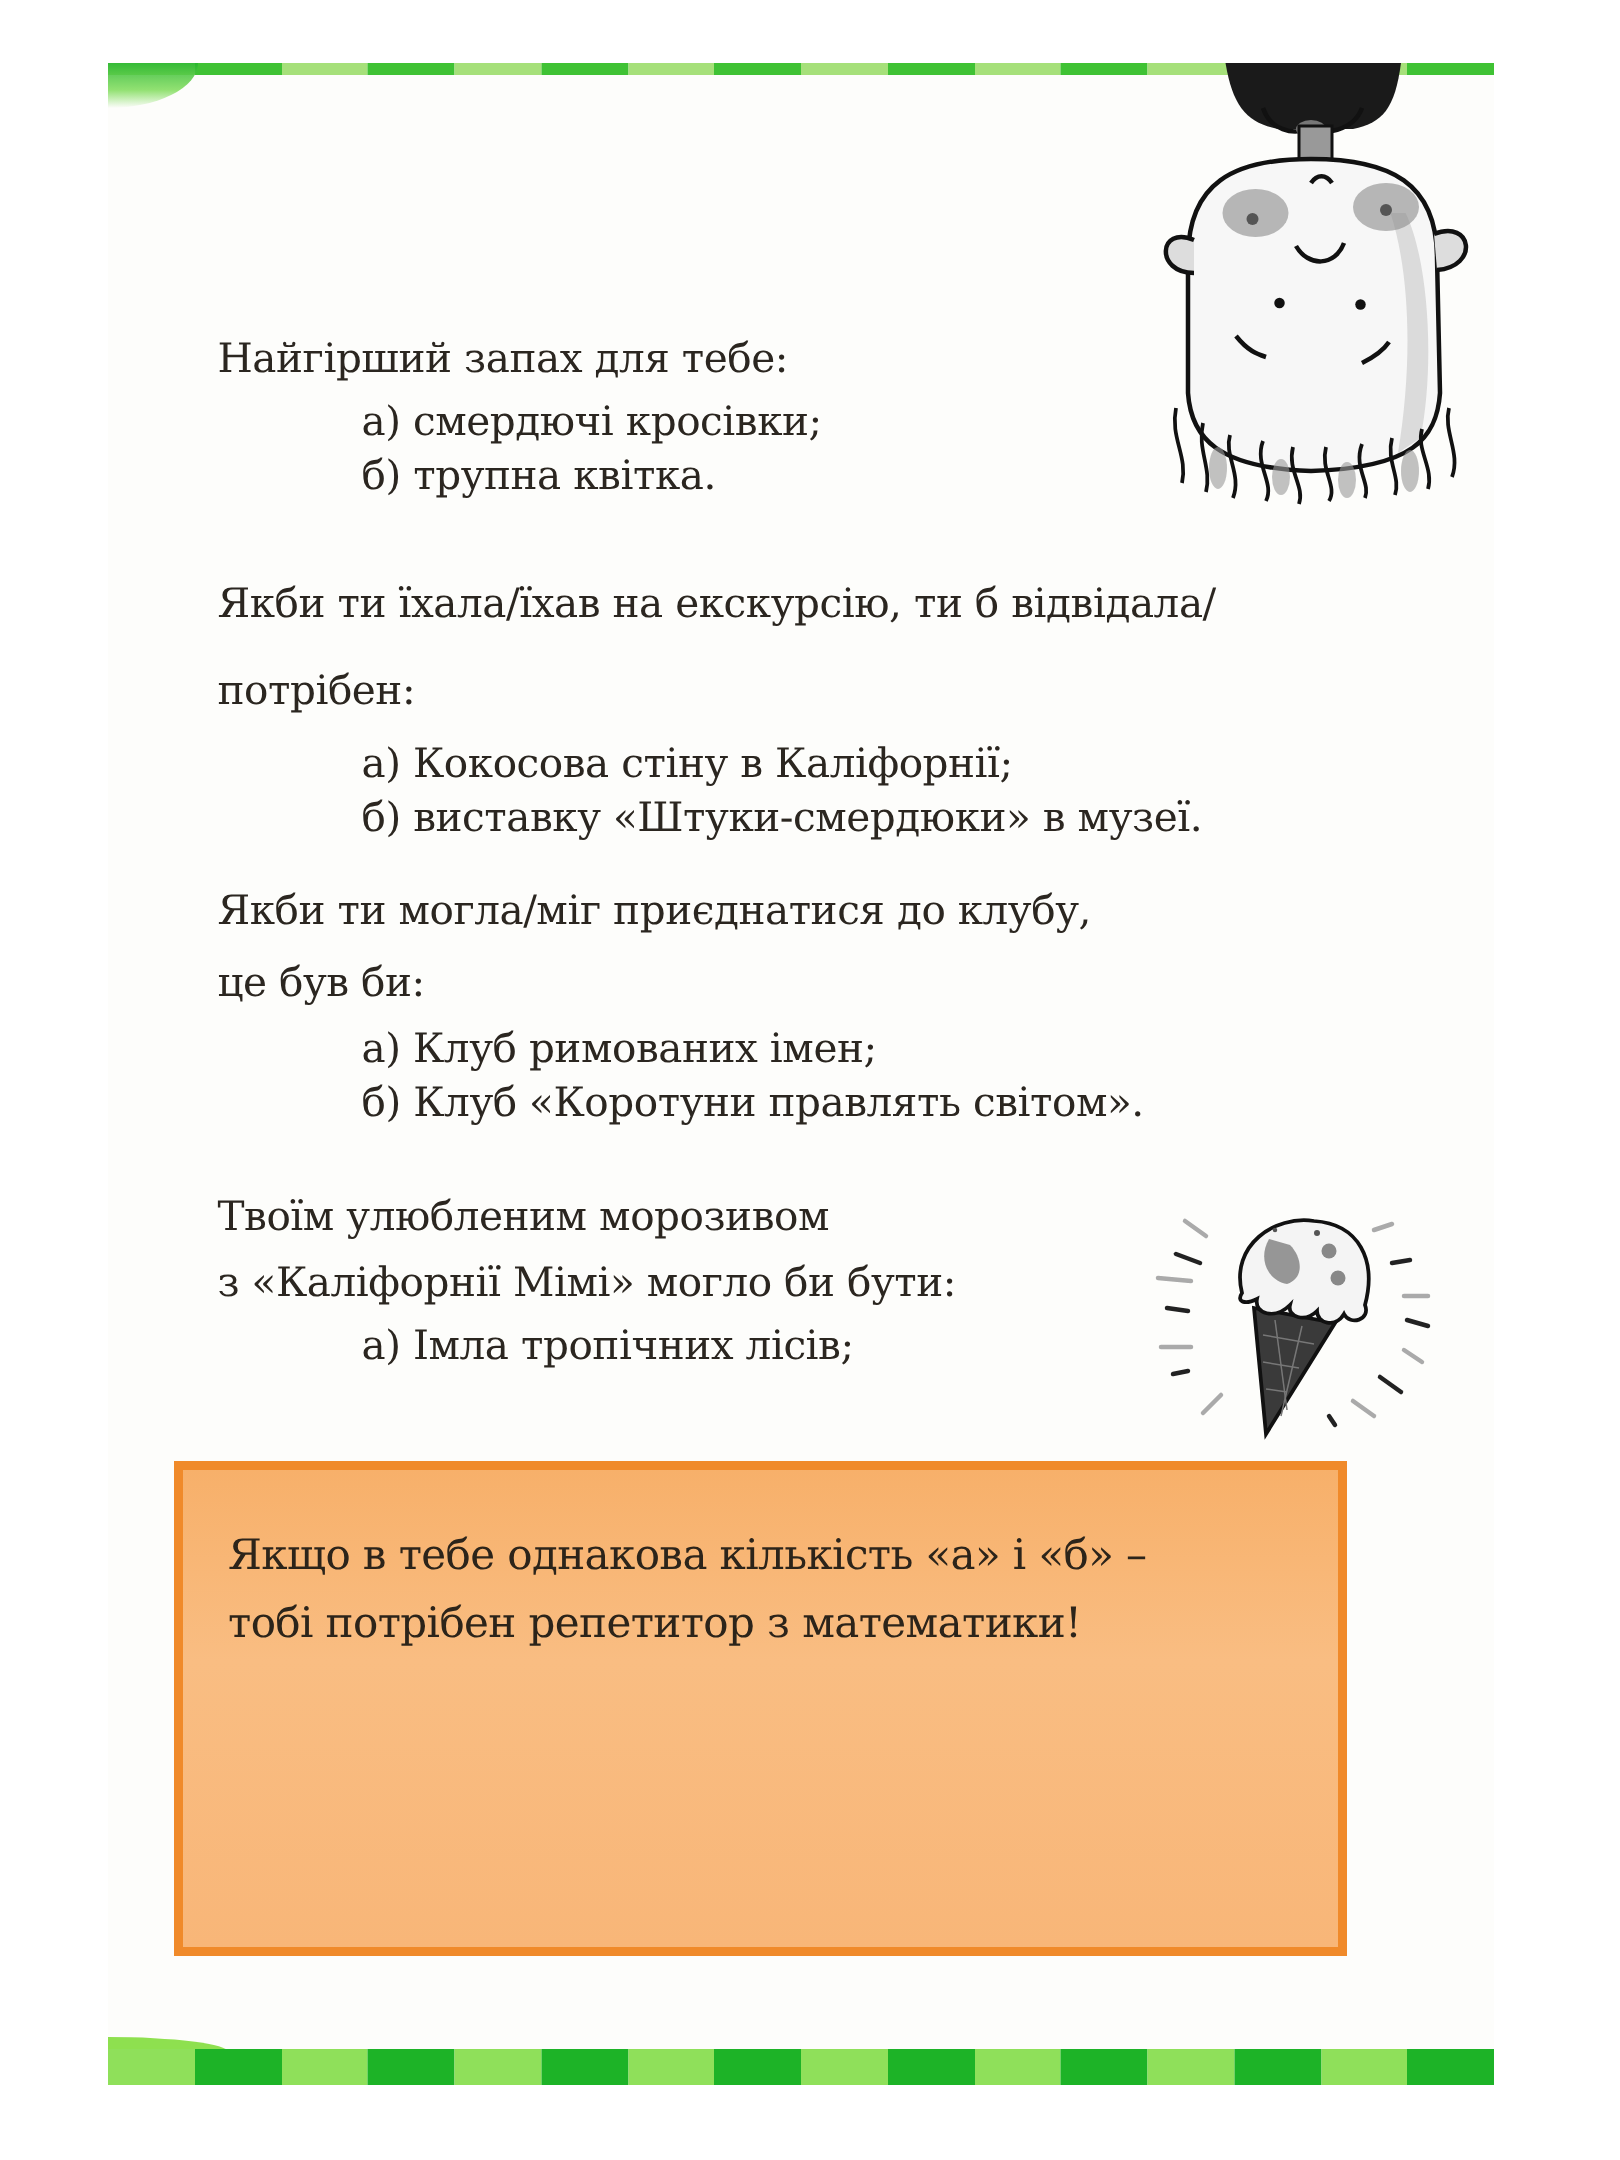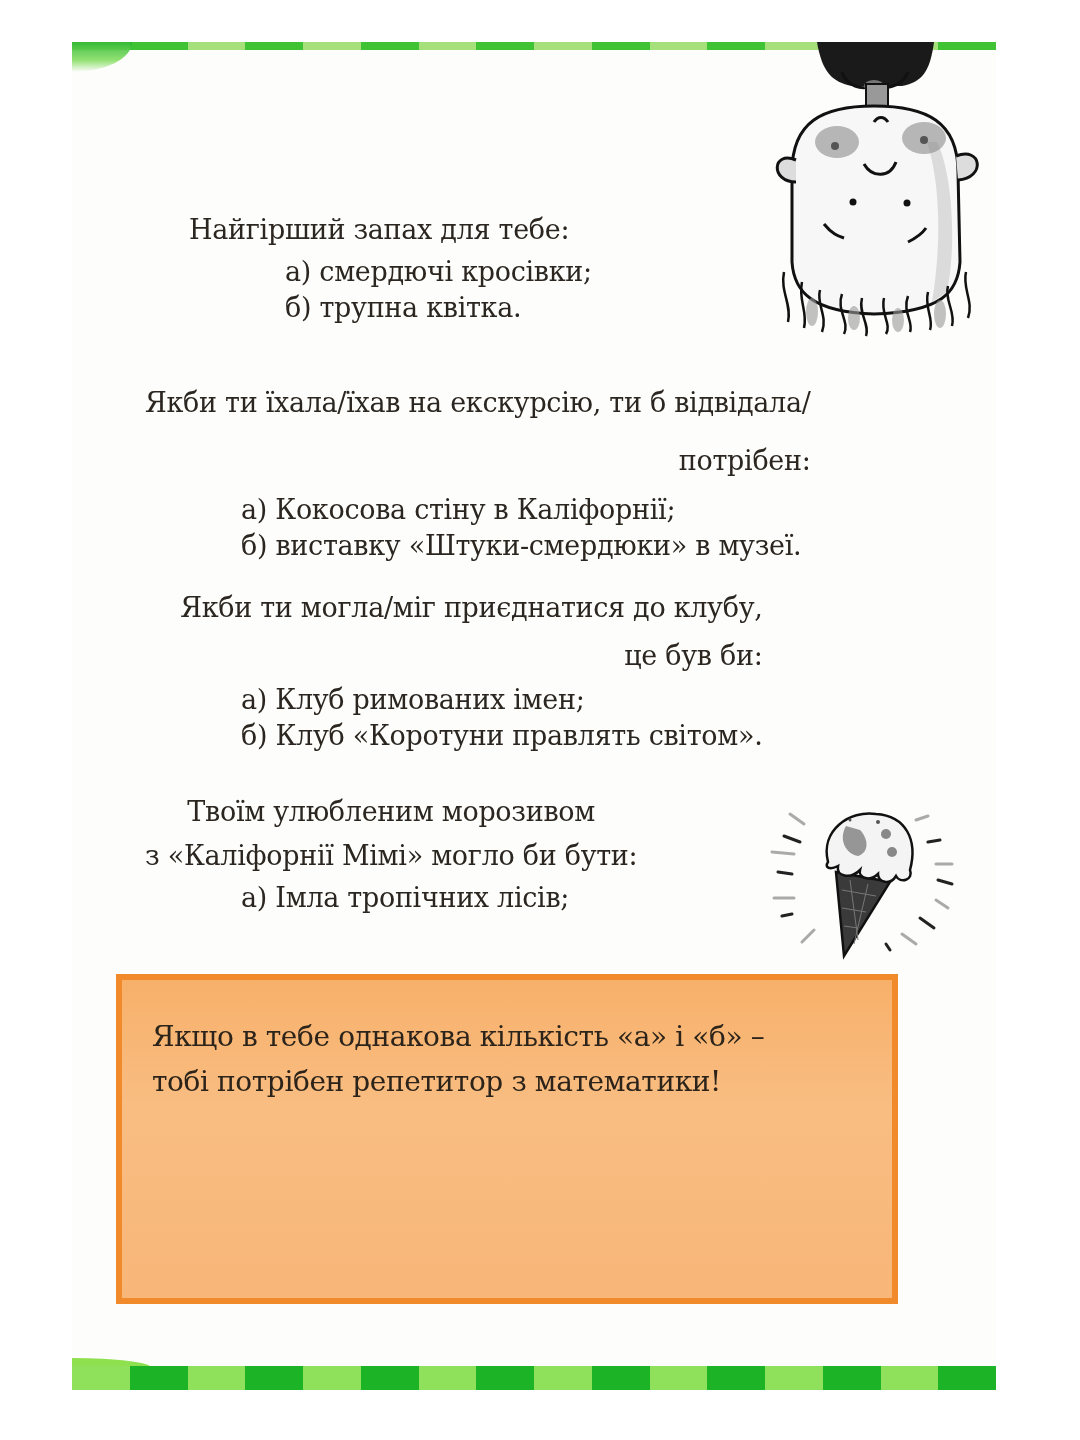--- a/index.html
+++ b/index.html
@@ -74,27 +74,27 @@
     }
     .question .q-line { display: block; white-space: nowrap; }
     .question .opts {
       display: block;
       margin-left: 96px;
       line-height: 36px;
       margin-top: 2px;
     }
     .question .opt { display: block; white-space: nowrap; }
 
-    .q1 { top: 208px; margin-left: 44px; }
+    .q1 { top: 218px; }
     .q2 { top: 374px; }
-    .q2 .q-line { line-height: 58px; text-align: right; }
+    .q2 .q-line { line-height: 58px; }
     .q3 { top: 584px; }
-    .q3 .q-line { line-height: 48px; text-align: right; }
+    .q3 .q-line { line-height: 48px; }
     .q4 { top: 790px; }
-    .q4 .q-line { line-height: 44px; text-align: center; }
+    .q4 .q-line { line-height: 44px; }
 
     .result-box {
       position: absolute;
       left: 116px;
       top: 974px;
       width: 782px;
       height: 330px;
       background: #f9b877;
       background: linear-gradient(180deg, #f7b06a 0%, #f9bd82 40%, #f8b678 100%);
       border: 6px solid #f08a2a;

